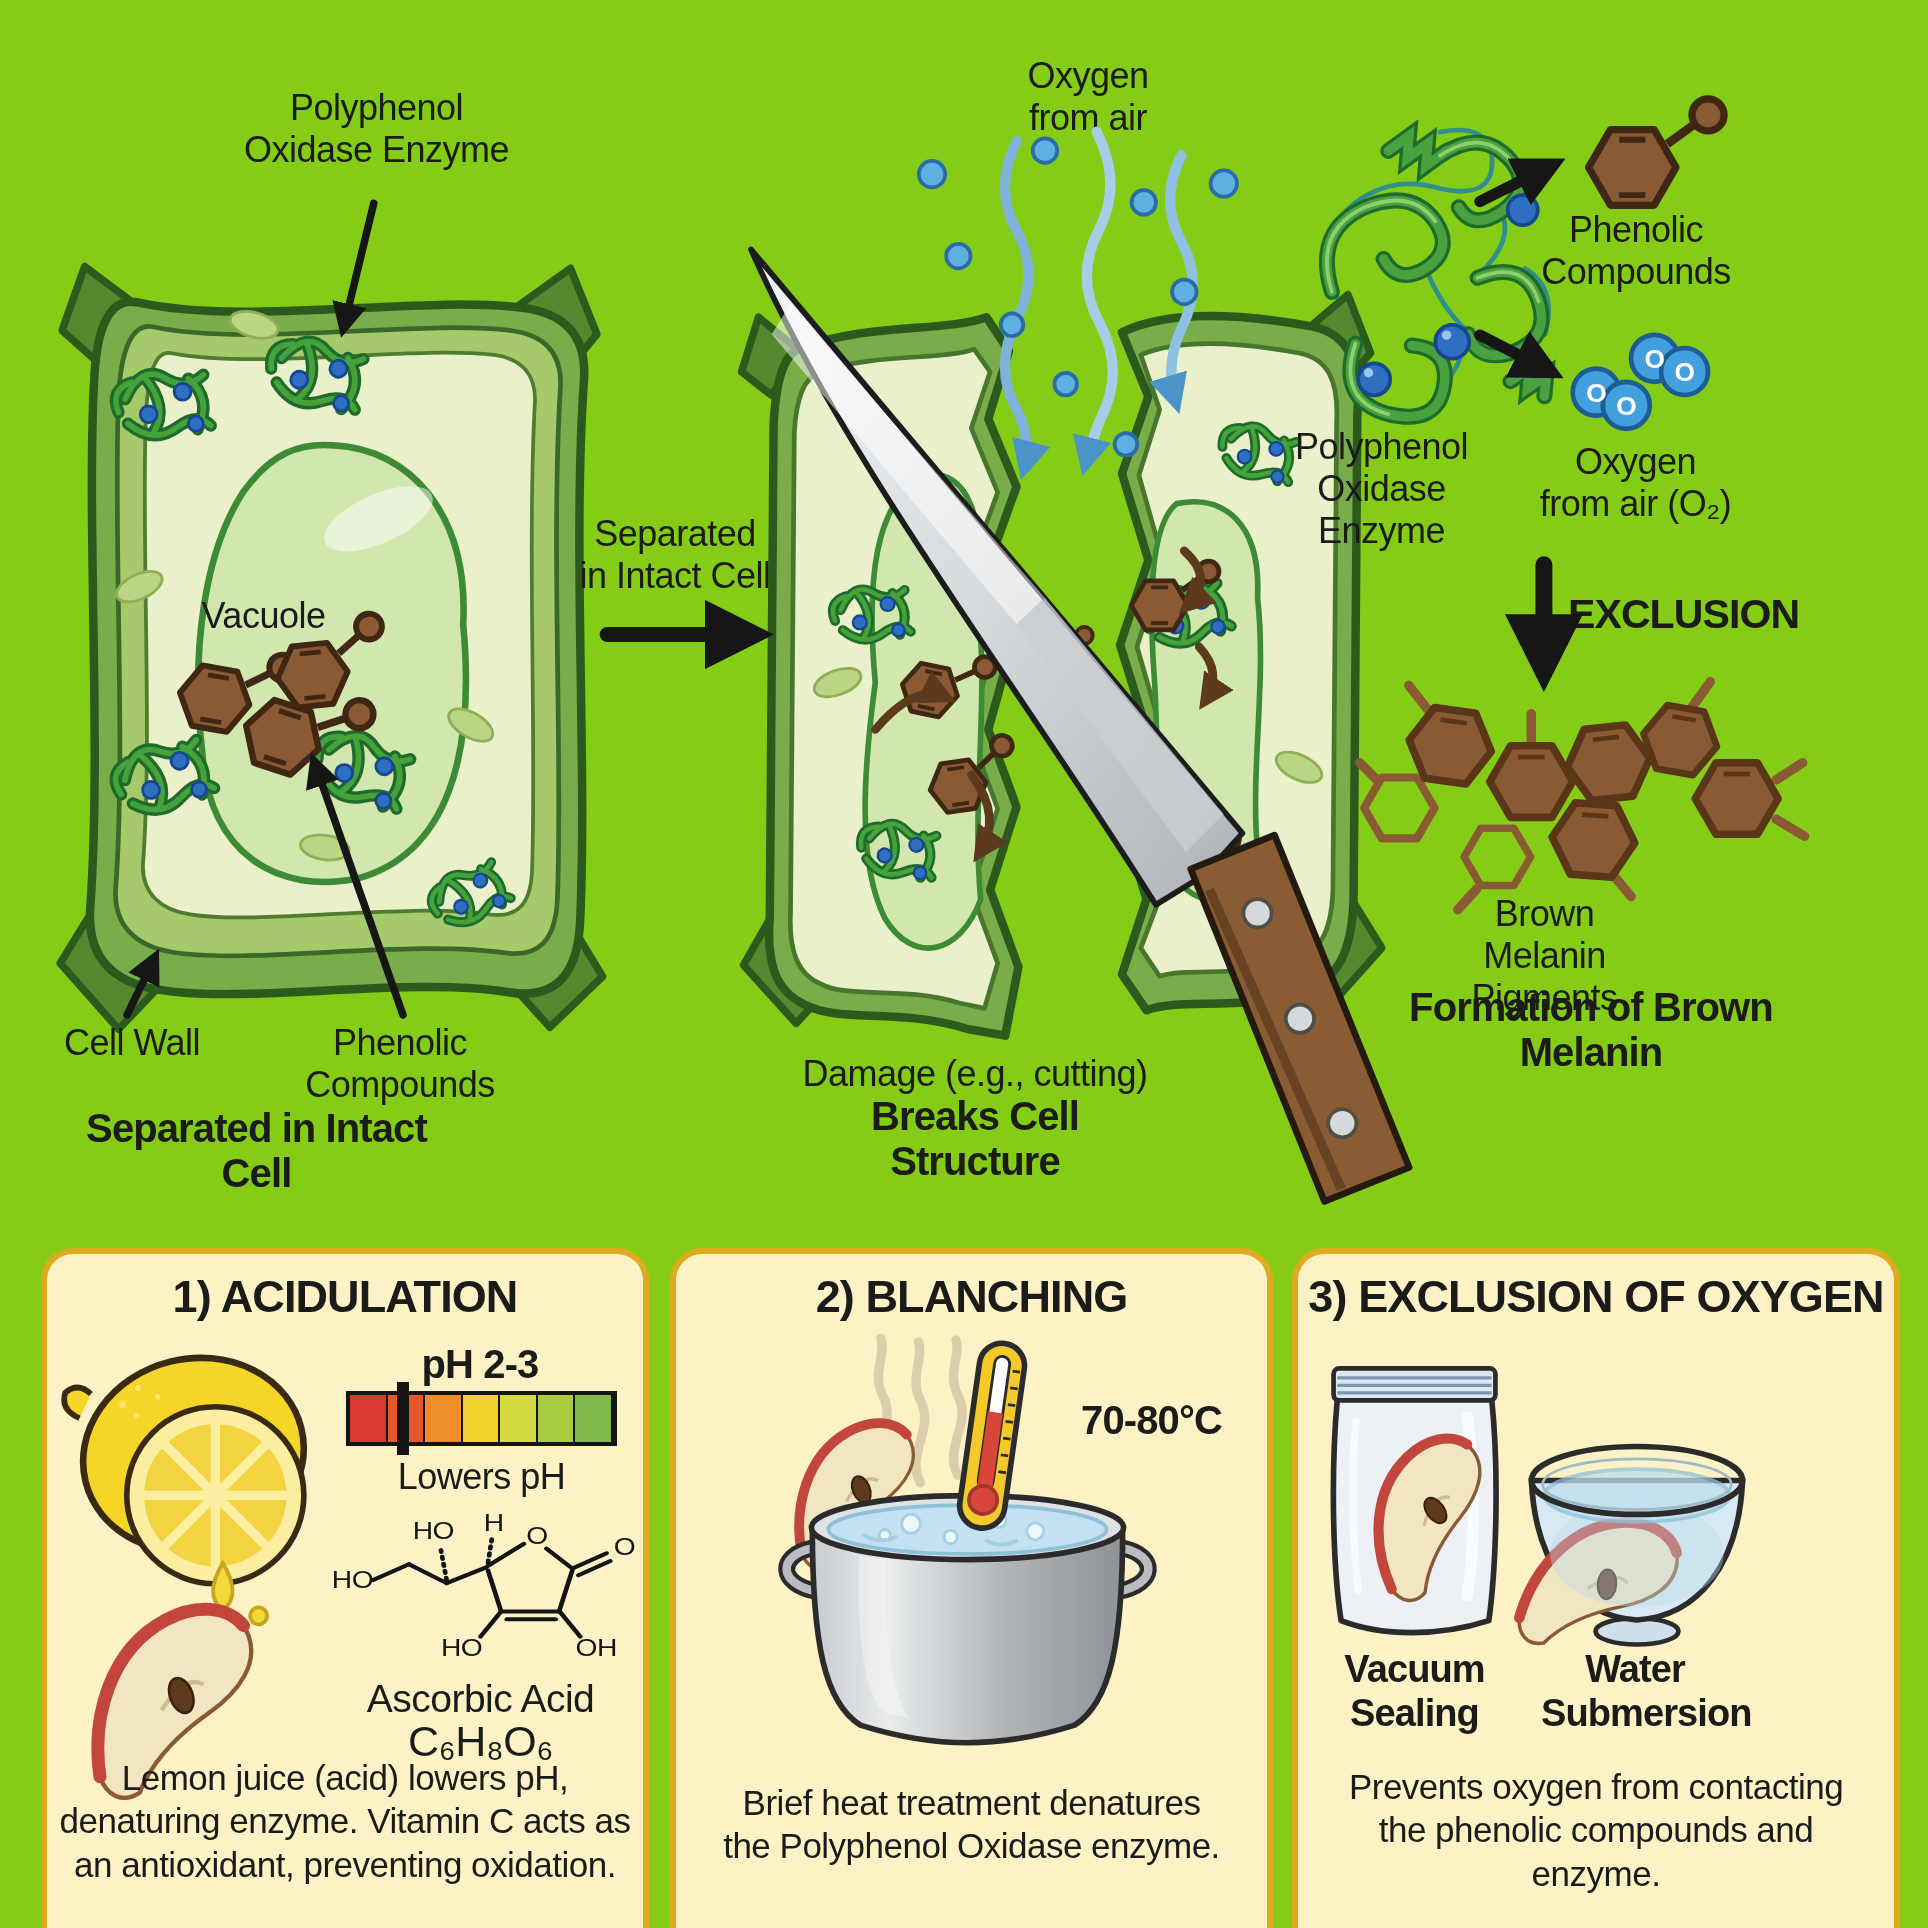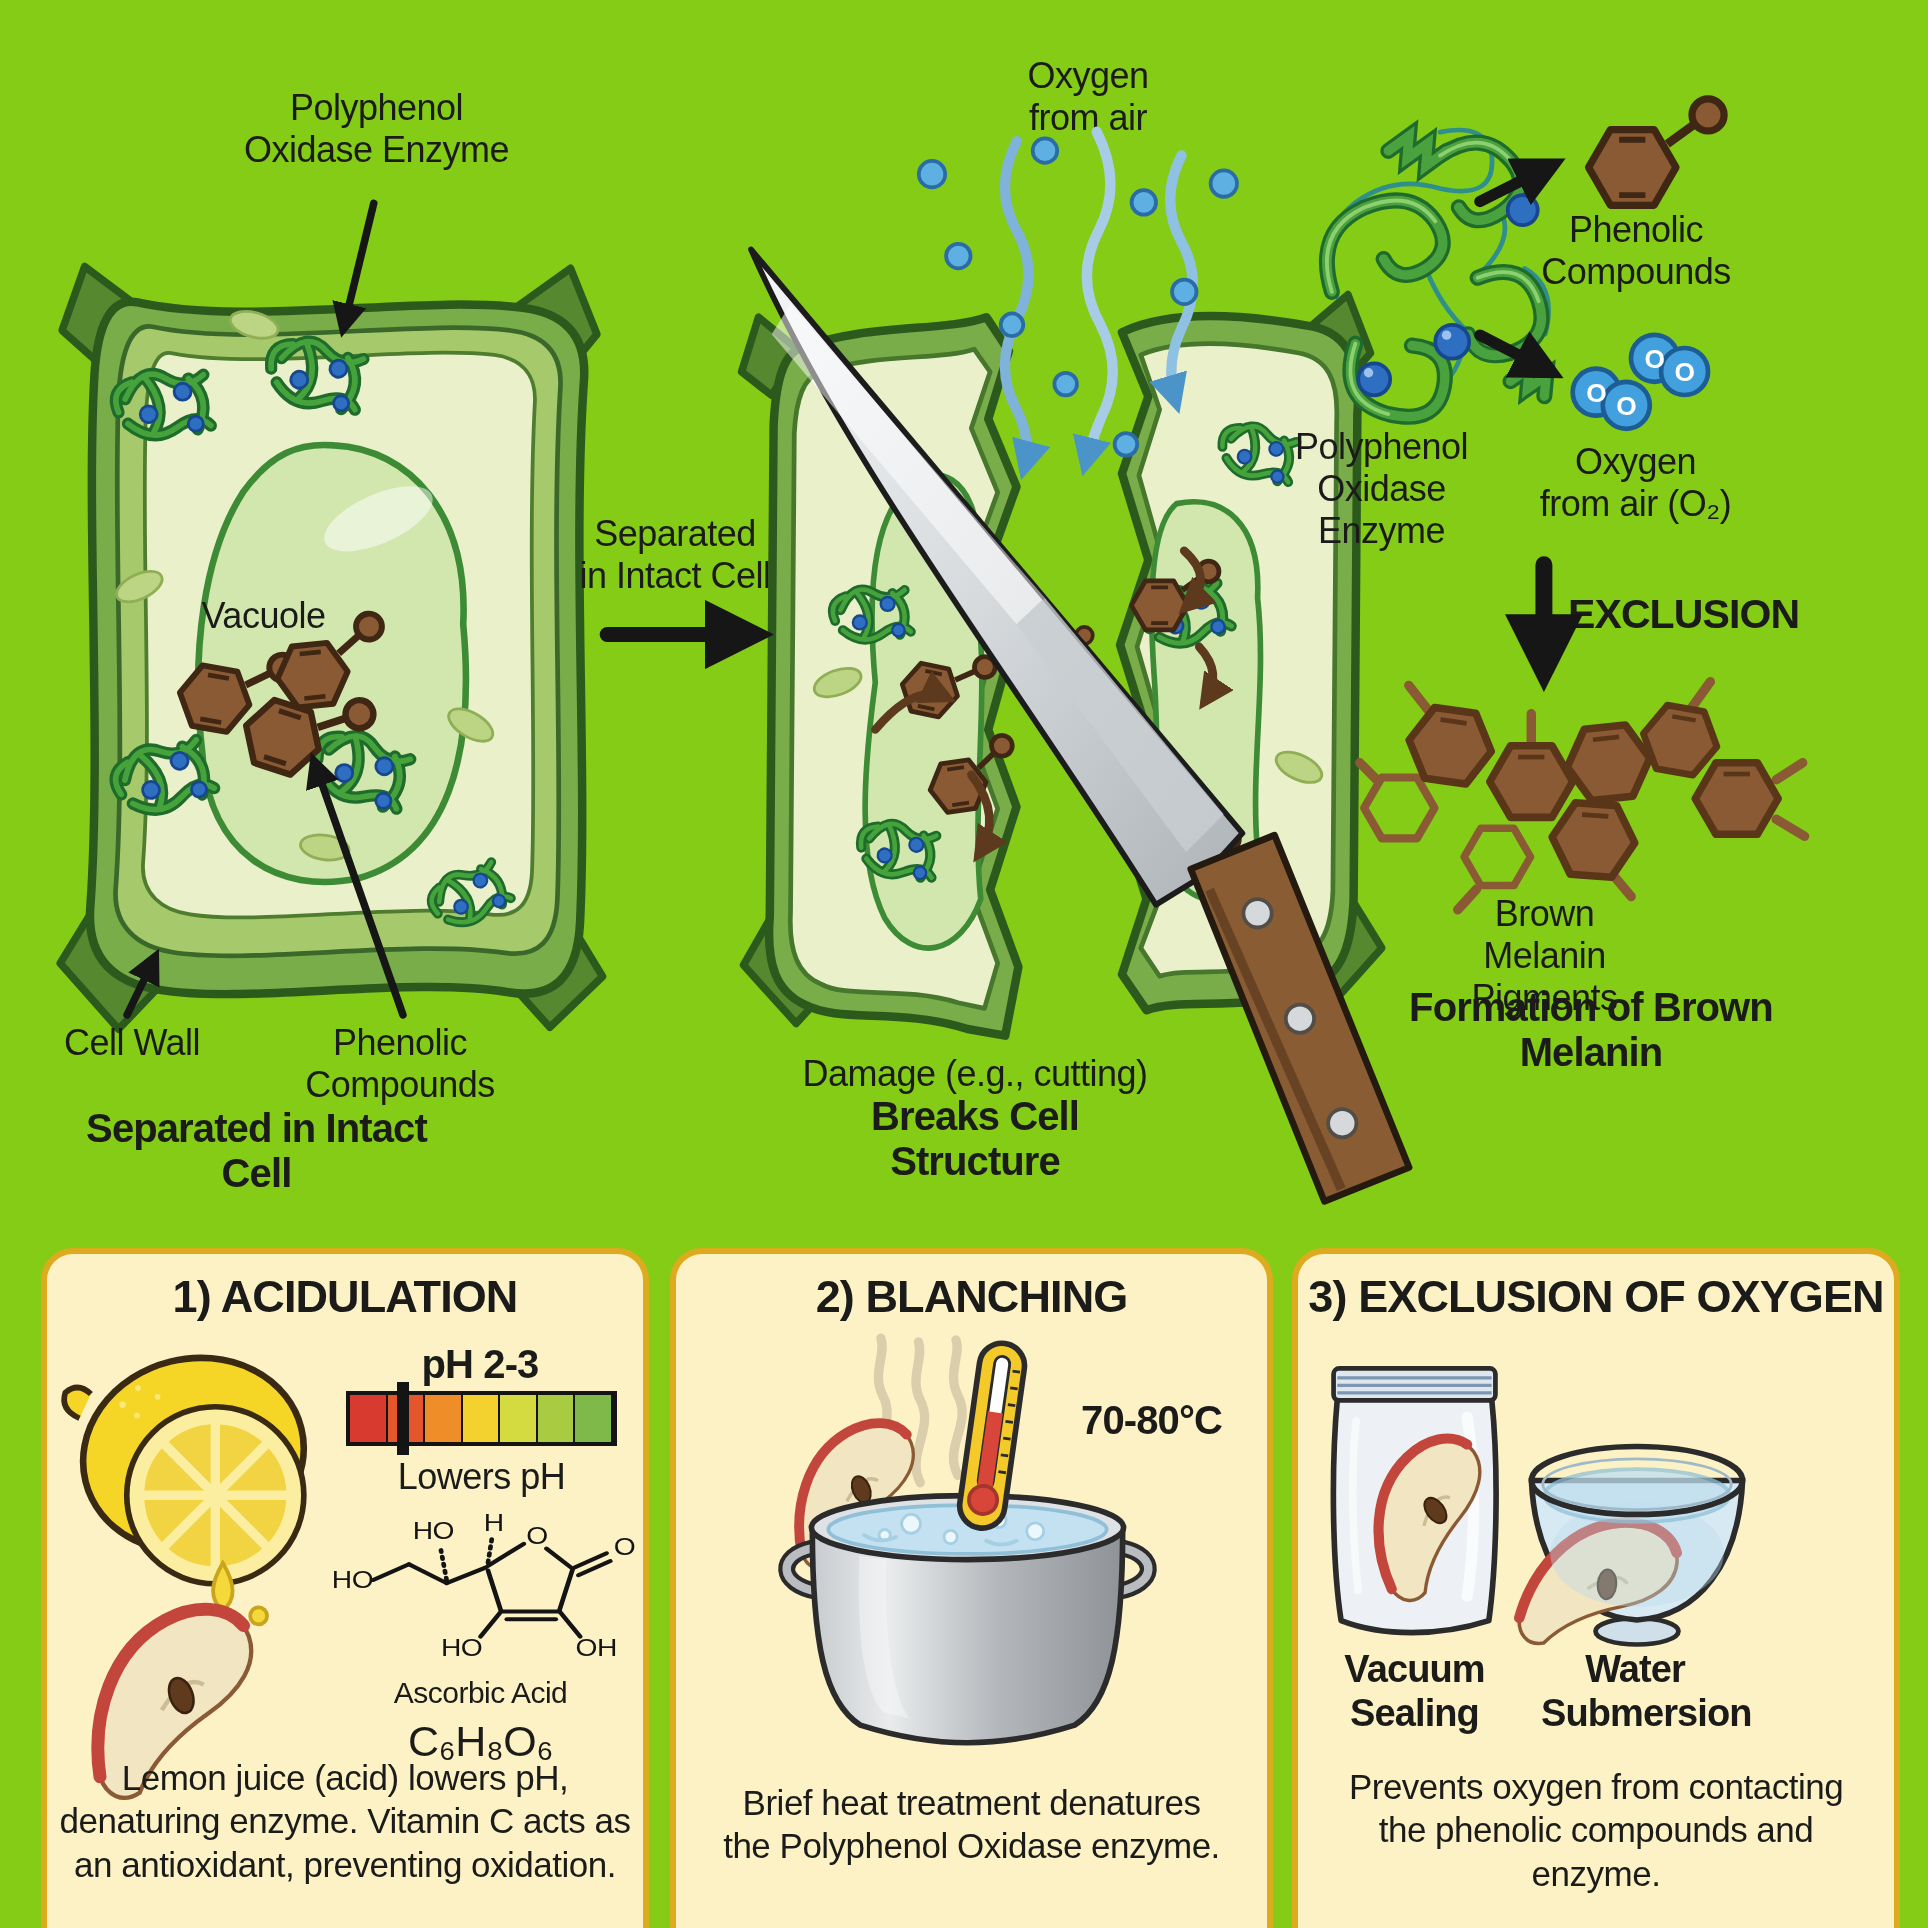--- a/index.html
+++ b/index.html
@@ -367,21 +367,21 @@
         <text x="176" y="46">H</text>
         <text x="112" y="56">HO</text>
         <text x="26" y="118">HO</text>
       </g>
     </svg>
 
     <svg class="abs" style="left:38px;top:325px" width="231" height="221" viewBox="0 0 245 235">
       <use href="#apple-wedge" transform="translate(18,8) rotate(8) scale(0.92)"></use>
     </svg>
 
-    <div class="lbl" style="left:264px;top:422px;width:339px;font-size:30px">Ascorbic Acid</div>
+    <div class="lbl" style="left:264px;top:422px;width:339px;font-size:39px">Ascorbic Acid</div>
     <div class="lbl" style="left:264px;top:463px;width:339px;font-size:43px">C₆H₈O₆</div>
     <div class="desc" style="top:502px">Lemon juice (acid) lowers pH,
 denaturing enzyme. Vitamin C acts as
 an antioxidant, preventing oxidation.</div>
   </div>
 
   <div class="panel" style="left: 670px; width: 603px; background: rgb(252, 242, 198); border-color: rgb(220, 171, 31);">
     <div class="title">2) BLANCHING</div>
 
     <svg class="abs" style="left:188px;top:80px" width="122" height="151" viewBox="0 0 130 160">

